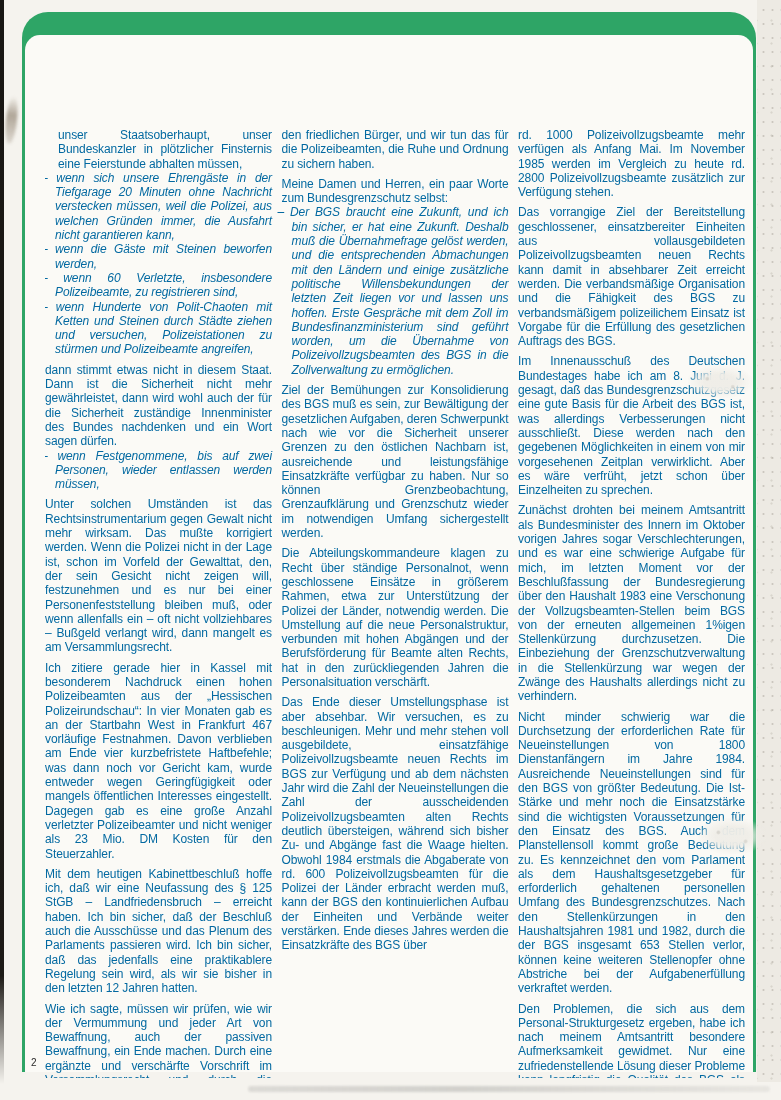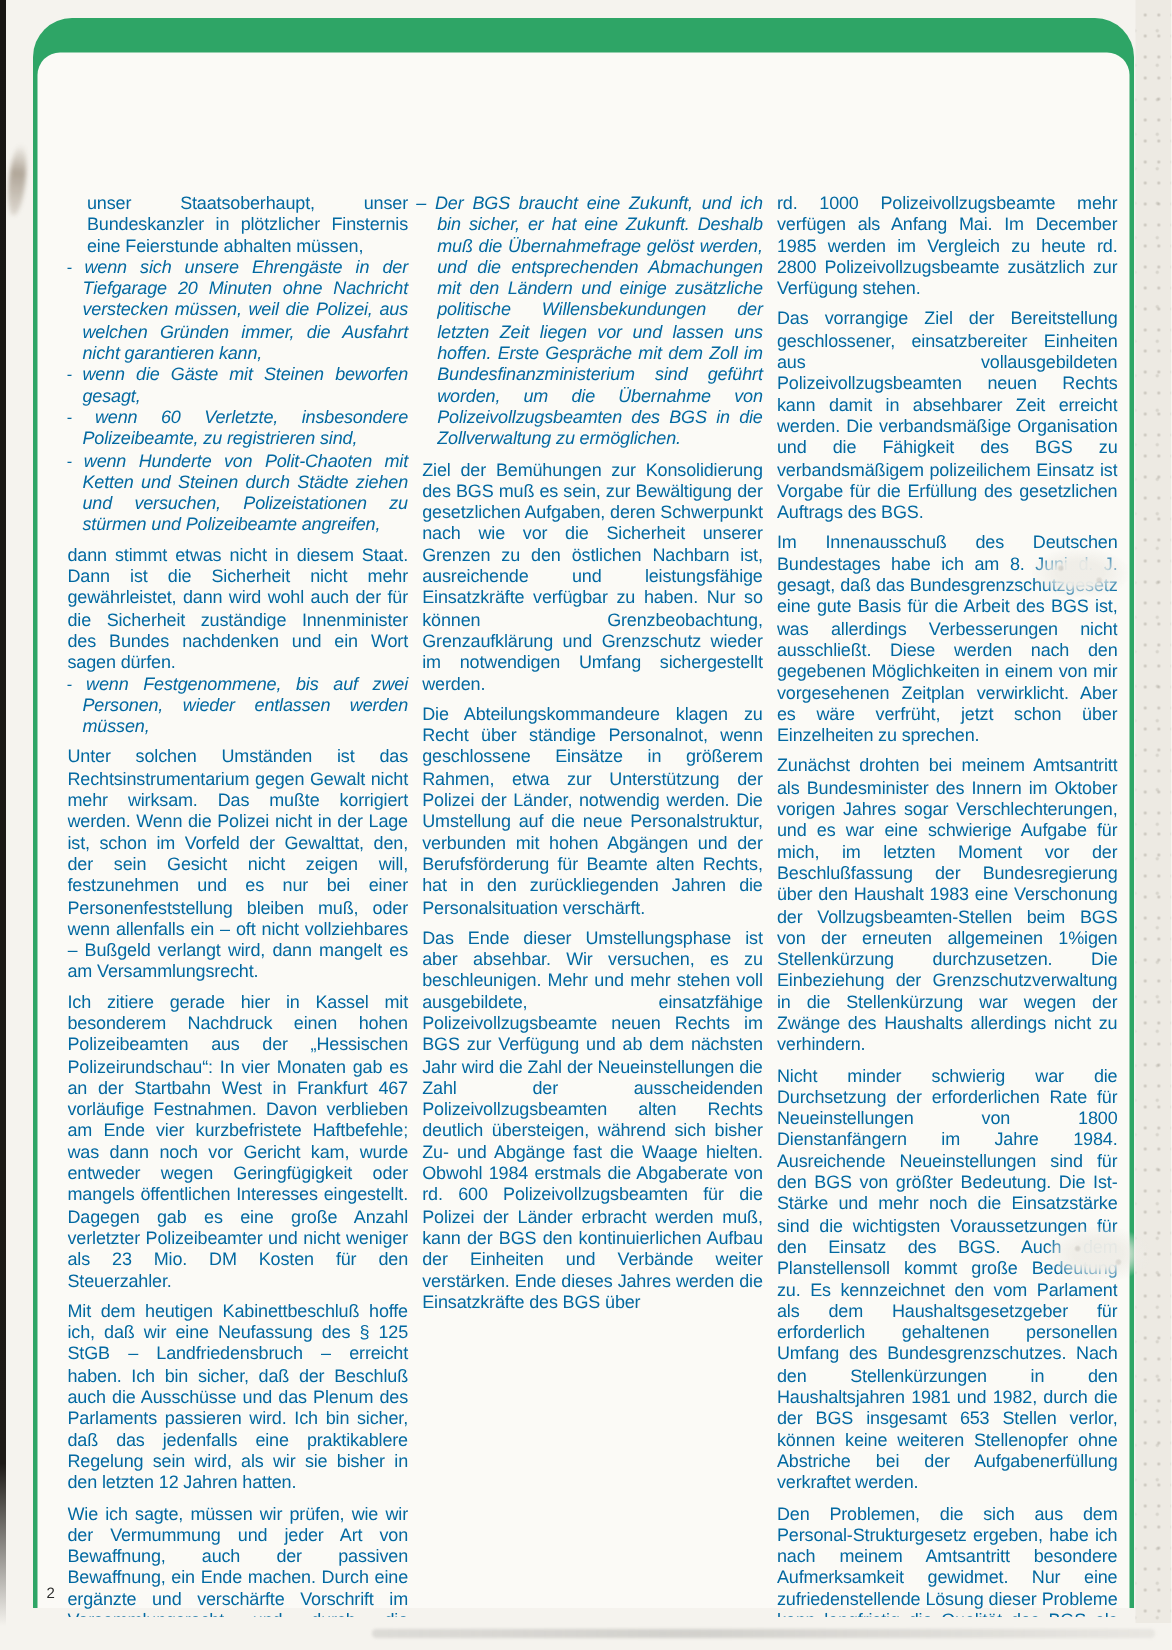--- a/index.html
+++ b/index.html
@@ -95,38 +95,40 @@
   <div class="right-margin"></div>
 
   <div class="frame">
     <div class="frame-inner"></div>
   </div>
 
   <div class="content">
     <div class="col">
         <p class="blk cont">unser Staatsoberhaupt, unser Bundeskanzler in plötzlicher Finsternis eine Feierstunde abhalten müssen,</p>
         <p class="blk dash">wenn sich unsere Ehrengäste in der Tiefgarage 20 Minuten ohne Nachricht verstecken müssen, weil die Polizei, aus welchen Gründen immer, die Ausfahrt nicht garantieren kann,</p>
-        <p class="blk dash">wenn die Gäste mit Steinen beworfen gesagt,</p>
+        <p class="blk dash">wenn die Gäste mit Steinen beworfen werden,</p>
         <p class="blk dash">wenn 60 Verletzte, insbesondere Polizeibeamte, zu registrieren sind,</p>
         <p class="blk dash">wenn Hunderte von Polit-Chaoten mit Ketten und Steinen durch Städte ziehen und versuchen, Polizeistationen zu stürmen und Polizeibeamte angreifen,</p>
         <p class="blk para">dann stimmt etwas nicht in diesem Staat. Dann ist die Sicherheit nicht mehr gewährleistet, dann wird wohl auch der für die Sicherheit zuständige Innenminister des Bundes nachdenken und ein Wort sagen dürfen.</p>
         <p class="blk dash">wenn Festgenommene, bis auf zwei Personen, wieder entlassen werden müssen,</p>
         <p class="blk para">Unter solchen Umständen ist das Rechtsinstrumentarium gegen Gewalt nicht mehr wirksam. Das mußte korrigiert werden. Wenn die Polizei nicht in der Lage ist, schon im Vorfeld der Gewalttat, den, der sein Gesicht nicht zeigen will, festzunehmen und es nur bei einer Personenfeststellung bleiben muß, oder wenn allenfalls ein – oft nicht vollziehbares – Bußgeld verlangt wird, dann mangelt es am Versammlungsrecht.</p>
         <p class="blk para">Ich zitiere gerade hier in Kassel mit besonderem Nachdruck einen hohen Polizeibeamten aus der „Hessischen Polizeirundschau“: In vier Monaten gab es an der Startbahn West in Frankfurt 467 vorläufige Festnahmen. Davon verblieben am Ende vier kurzbefristete Haftbefehle; was dann noch vor Gericht kam, wurde entweder wegen Geringfügigkeit oder mangels öffentlichen Interesses eingestellt. Dagegen gab es eine große Anzahl verletzter Polizeibeamter und nicht weniger als 23 Mio. DM Kosten für den Steuerzahler.</p>
         <p class="blk para">Mit dem heutigen Kabinettbeschluß hoffe ich, daß wir eine Neufassung des § 125 StGB – Landfriedensbruch – erreicht haben. Ich bin sicher, daß der Beschluß auch die Ausschüsse und das Plenum des Parlaments passieren wird. Ich bin sicher, daß das jedenfalls eine praktikablere Regelung sein wird, als wir sie bisher in den letzten 12 Jahren hatten.</p>
         <p class="blk para">Wie ich sagte, müssen wir prüfen, wie wir der Vermummung und jeder Art von Bewaffnung, auch der passiven Bewaffnung, ein Ende machen. Durch eine ergänzte und verschärfte Vorschrift im Versammlungsrecht und durch die Anwendungsmöglichkeit dieser Vorschrift. Wir tun das für den friedlichen Demonstranten und für</p>
       </div>
     <div class="col">
+        <p class="blk para">den friedlichen Bürger, und wir tun das für die Polizeibeamten, die Ruhe und Ordnung zu sichern haben.</p>
+        <p class="blk para">Meine Damen und Herren, ein paar Worte zum Bundesgrenzschutz selbst:</p>
         <p class="blk dash">Der BGS braucht eine Zukunft, und ich bin sicher, er hat eine Zukunft. Deshalb muß die Übernahmefrage gelöst werden, und die entsprechenden Abmachungen mit den Ländern und einige zusätzliche politische Willensbekundungen der letzten Zeit liegen vor und lassen uns hoffen. Erste Gespräche mit dem Zoll im Bundesfinanzministerium sind geführt worden, um die Übernahme von Polizeivollzugsbeamten des BGS in die Zollverwaltung zu ermöglichen.</p>
         <p class="blk para">Ziel der Bemühungen zur Konsolidierung des BGS muß es sein, zur Bewältigung der gesetzlichen Aufgaben, deren Schwerpunkt nach wie vor die Sicherheit unserer Grenzen zu den östlichen Nachbarn ist, ausreichende und leistungsfähige Einsatzkräfte verfügbar zu haben. Nur so können Grenzbeobachtung, Grenzaufklärung und Grenzschutz wieder im notwendigen Umfang sichergestellt werden.</p>
         <p class="blk para">Die Abteilungskommandeure klagen zu Recht über ständige Personalnot, wenn geschlossene Einsätze in größerem Rahmen, etwa zur Unterstützung der Polizei der Länder, notwendig werden. Die Umstellung auf die neue Personalstruktur, verbunden mit hohen Abgängen und der Berufsförderung für Beamte alten Rechts, hat in den zurückliegenden Jahren die Personalsituation verschärft.</p>
         <p class="blk para">Das Ende dieser Umstellungsphase ist aber absehbar. Wir versuchen, es zu beschleunigen. Mehr und mehr stehen voll ausgebildete, einsatzfähige Polizeivollzugsbeamte neuen Rechts im BGS zur Verfügung und ab dem nächsten Jahr wird die Zahl der Neueinstellungen die Zahl der ausscheidenden Polizeivollzugsbeamten alten Rechts deutlich übersteigen, während sich bisher Zu- und Abgänge fast die Waage hielten. Obwohl 1984 erstmals die Abgaberate von rd. 600 Polizeivollzugsbeamten für die Polizei der Länder erbracht werden muß, kann der BGS den kontinuierlichen Aufbau der Einheiten und Verbände weiter verstärken. Ende dieses Jahres werden die Einsatzkräfte des BGS über</p>
       </div>
     <div class="col">
-        <p class="blk para">rd. 1000 Polizeivollzugsbeamte mehr verfügen als Anfang Mai. Im December 1985 werden im Vergleich zu heute rd. 2800 Polizeivollzugsbeamte zusätzlich zur Verfügung stehen.</p>
+        <p class="blk para">rd. 1000 Polizeivollzugsbeamte mehr verfügen als Anfang Mai. Im November 1985 werden im Vergleich zu heute rd. 2800 Polizeivollzugsbeamte zusätzlich zur Verfügung stehen.</p>
         <p class="blk para">Das vorrangige Ziel der Bereitstellung geschlossener, einsatzbereiter Einheiten aus vollausgebildeten Polizeivollzugsbeamten neuen Rechts kann damit in absehbarer Zeit erreicht werden. Die verbandsmäßige Organisation und die Fähigkeit des BGS zu verbandsmäßigem polizeilichem Einsatz ist Vorgabe für die Erfüllung des gesetzlichen Auftrags des BGS.</p>
         <p class="blk para">Im Innenausschuß des Deutschen Bundestages habe ich am 8. Juni d. J. gesagt, daß das Bundesgrenzschutzgesetz eine gute Basis für die Arbeit des BGS ist, was allerdings Verbesserungen nicht ausschließt. Diese werden nach den gegebenen Möglichkeiten in einem von mir vorgesehenen Zeitplan verwirklicht. Aber es wäre verfrüht, jetzt schon über Einzelheiten zu sprechen.</p>
         <p class="blk para">Zunächst drohten bei meinem Amtsantritt als Bundesminister des Innern im Oktober vorigen Jahres sogar Verschlechterungen, und es war eine schwierige Aufgabe für mich, im letzten Moment vor der Beschlußfassung der Bundesregierung über den Haushalt 1983 eine Verschonung der Vollzugsbeamten-Stellen beim BGS von der erneuten allgemeinen 1%igen Stellenkürzung durchzusetzen. Die Einbeziehung der Grenzschutzverwaltung in die Stellenkürzung war wegen der Zwänge des Haushalts allerdings nicht zu verhindern.</p>
         <p class="blk para">Nicht minder schwierig war die Durchsetzung der erforderlichen Rate für Neueinstellungen von 1800 Dienstanfängern im Jahre 1984. Ausreichende Neueinstellungen sind für den BGS von größter Bedeutung. Die Ist-Stärke und mehr noch die Einsatzstärke sind die wichtigsten Voraussetzungen für den Einsatz des BGS. Auch dem Planstellensoll kommt große Bedeutung zu. Es kennzeichnet den vom Parlament als dem Haushaltsgesetzgeber für erforderlich gehaltenen personellen Umfang des Bundesgrenzschutzes. Nach den Stellenkürzungen in den Haushaltsjahren 1981 und 1982, durch die der BGS insgesamt 653 Stellen verlor, können keine weiteren Stellenopfer ohne Abstriche bei der Aufgabenerfüllung verkraftet werden.</p>
         <p class="blk para">Den Problemen, die sich aus dem Personal-Strukturgesetz ergeben, habe ich nach meinem Amtsantritt besondere Aufmerksamkeit gewidmet. Nur eine zufriedenstellende Lösung dieser Probleme kann langfristig die Qualität des BGS als Sicherheitsinstrument erhalten. Ich habe die Sache in der Innenministerkonferenz zur Erörterung gestellt, und eine Arbeitsgruppe des Arbeitskreises II unter der Leitung meines</p>
       </div>
   </div>
 
   <div class="page-number">2</div>
 

